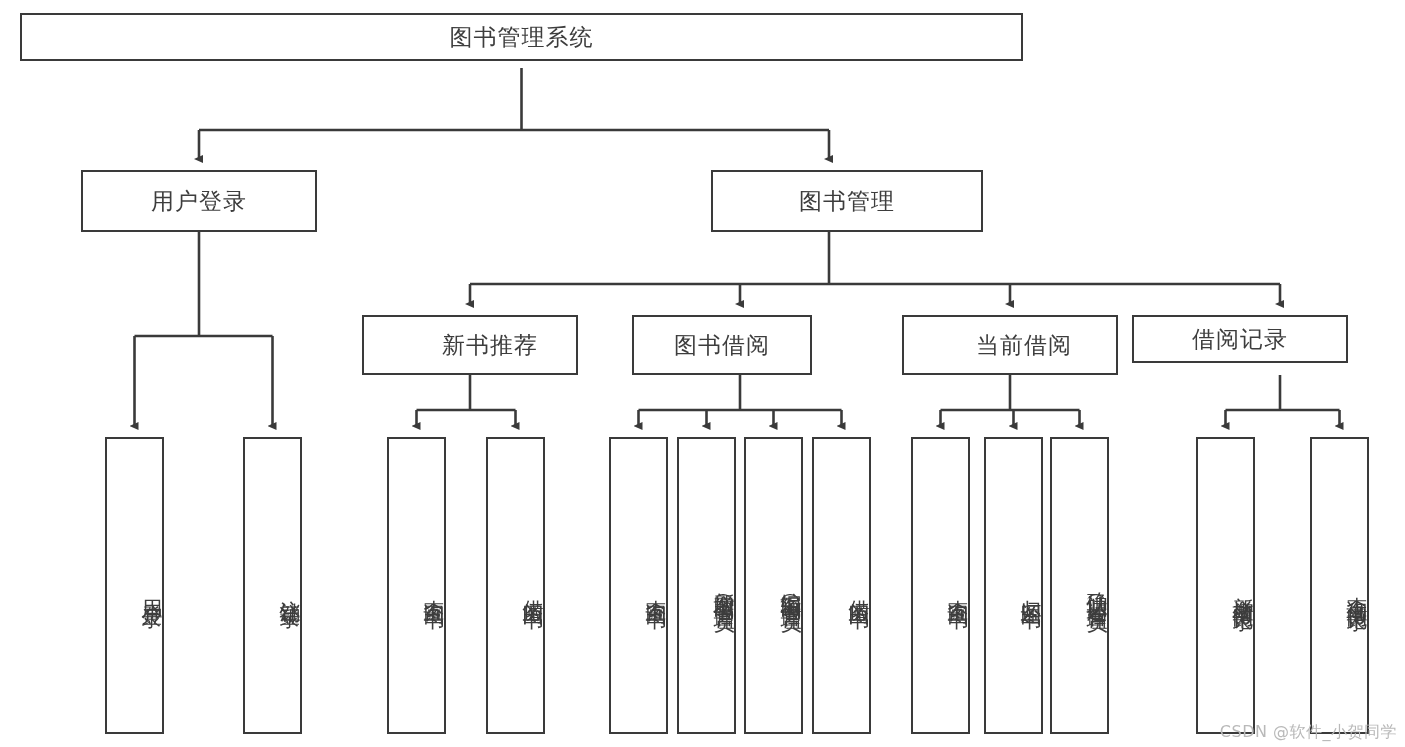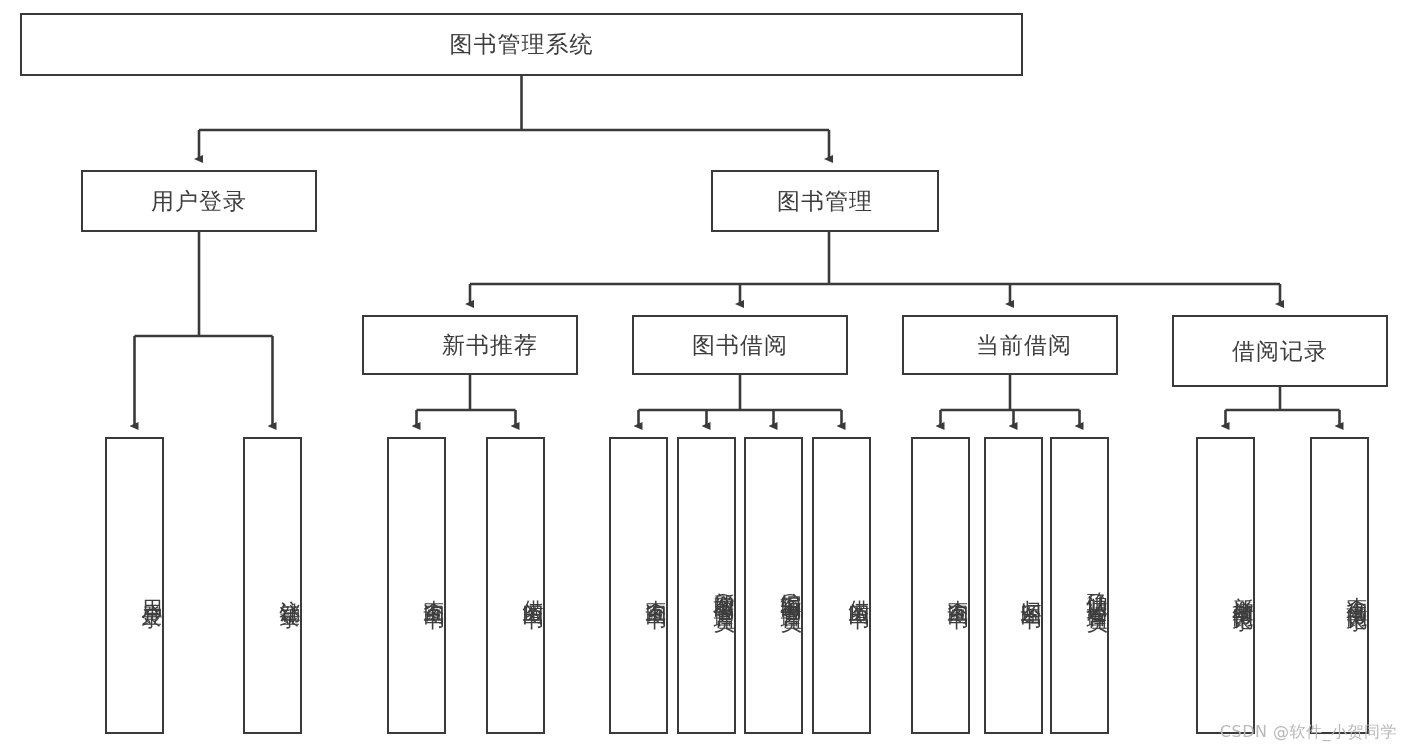--- a/index.html
+++ b/index.html
@@ -75,39 +75,39 @@
         <path d="M1013.5,410 L1013.5,426" marker-end="url(#arrow)"></path>
         <path d="M1079.5,410 L1079.5,426" marker-end="url(#arrow)"></path>
         <path d="M1280,375 L1280,410"></path>
         <path d="M1225.5,410 L1339.5,410"></path>
         <path d="M1225.5,410 L1225.5,426" marker-end="url(#arrow)"></path>
         <path d="M1339.5,410 L1339.5,426" marker-end="url(#arrow)"></path>
       </g>
   </svg>
 
   <div id="nodes">
-      <div class="node h" style="left: 20px; top: 13px; width: 1003px; height: 63px;">
+      <div class="node h" style="left: 20px; top: 13px; width: 1003px; height: 48px;">
         <span>图书管理系统</span>
       </div>
       <div class="node h" style="left: 81px; top: 170px; width: 236px; height: 62px;">
         <span>用户登录</span>
       </div>
-      <div class="node h" style="left: 711px; top: 170px; width: 228px; height: 62px;">
+      <div class="node h" style="left: 711px; top: 170px; width: 272px; height: 62px;">
         <span>图书管理</span>
       </div>
       <div class="node h" style="left: 362px; top: 315px; width: 216px; height: 60px; padding-left: 40px;">
         <span>新书推荐</span>
       </div>
-      <div class="node h" style="left: 632px; top: 315px; width: 216px; height: 60px; text-align: right;">
+      <div class="node h" style="left: 632px; top: 315px; width: 180px; height: 60px; text-align: right;">
         <span>图书借阅</span>
       </div>
       <div class="node h" style="left: 902px; top: 315px; width: 216px; height: 60px; padding-left: 28px;">
         <span>当前借阅</span>
       </div>
-      <div class="node h" style="left: 1172px; top: 315px; width: 216px; height: 72px;">
+      <div class="node h" style="left: 1132px; top: 315px; width: 216px; height: 48px;">
         <span>借阅记录</span>
       </div>
       <div class="node v" style="left: 105px; top: 437px; width: 59px; height: 297px;">
         <span>用户登录</span>
       </div>
       <div class="node v" style="left: 243px; top: 437px; width: 59px; height: 297px;">
         <span>注销登录</span>
       </div>
       <div class="node v" style="left: 387px; top: 437px; width: 59px; height: 297px;">
         <span>查询图书</span>

